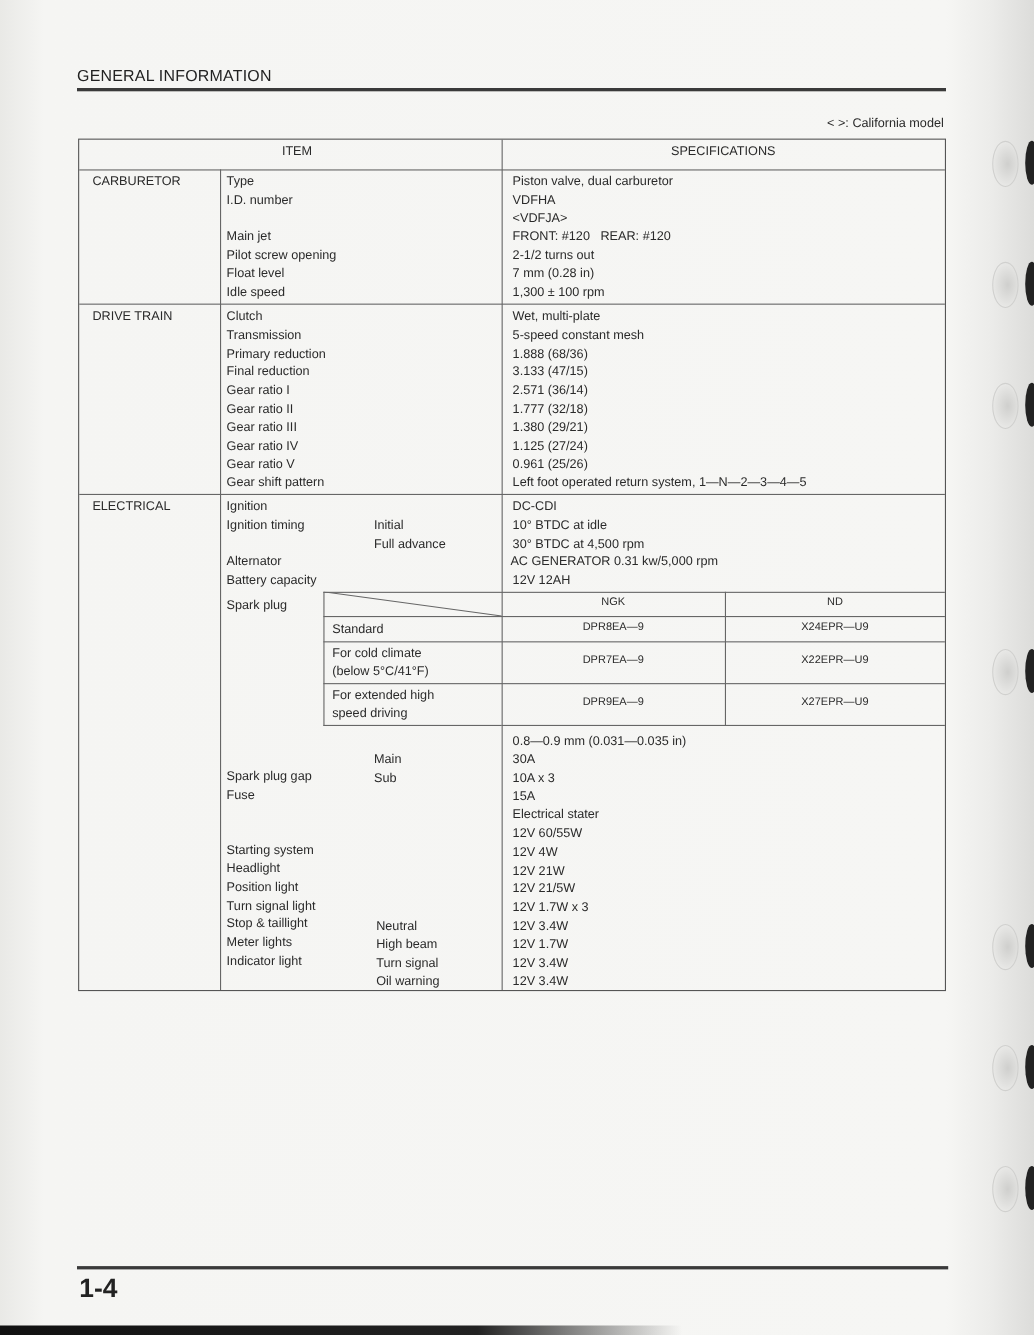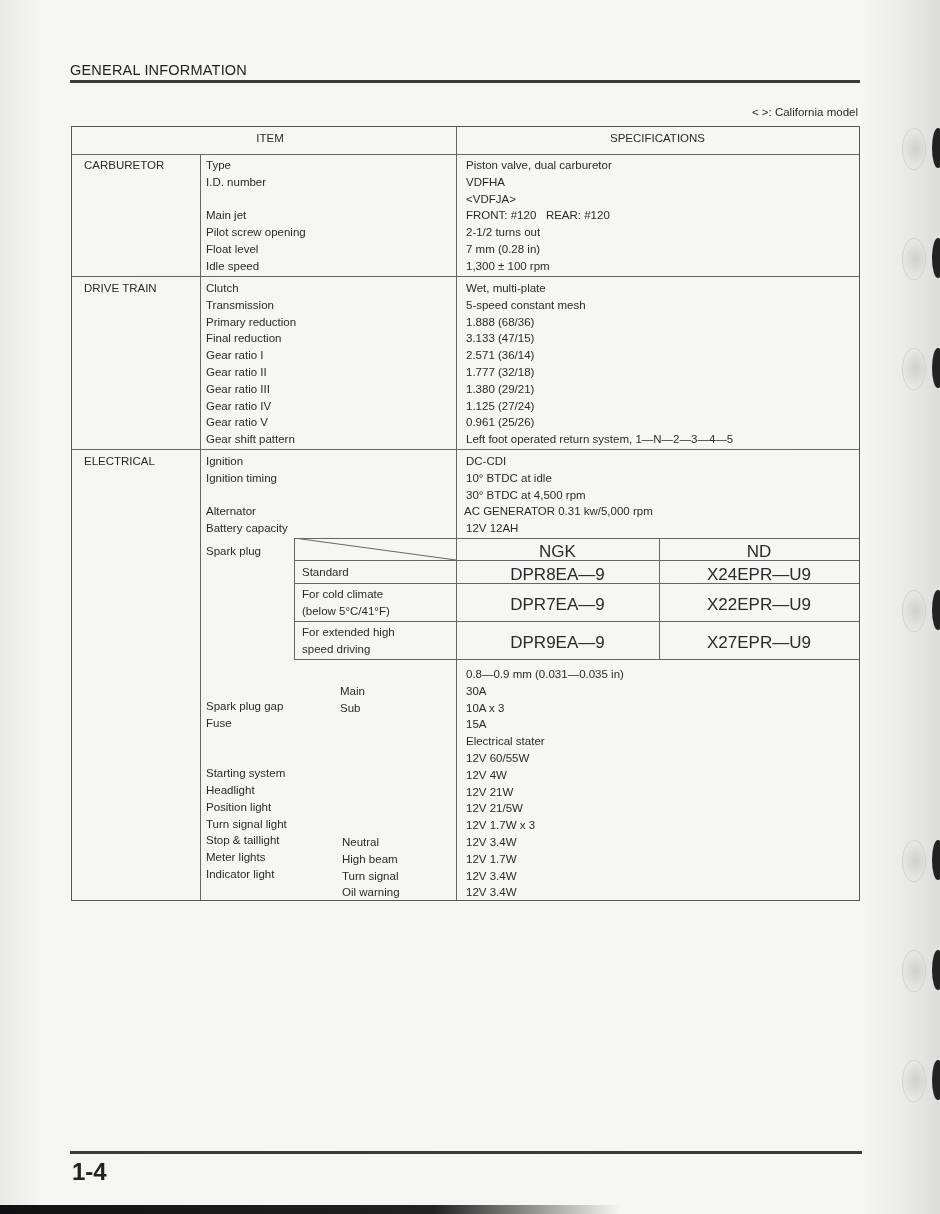--- a/index.html
+++ b/index.html
@@ -29,21 +29,21 @@
   .spec-table {
     position: absolute; left: 71px; top: 126px; width: 789px; height: 775px;
     border: 1.5px solid #555; box-sizing: border-box;
   }
   .abs { position: absolute; }
   .hline { position: absolute; height: 1px; background: #666; }
   .vline { position: absolute; width: 1px; background: #666; }
   .txt { position: absolute; font-size: 11.5px; line-height: 16.8px; white-space: nowrap; color: #2a2a2a; }
   .hdr { position: absolute; font-size: 11.5px; text-align: center; color: #2a2a2a; }
   .lines div { height: 16.8px; }
-  .plug-cell { position: absolute; font-size: 17px; text-align: center; color: #2a2a2a; }
+  .plug-cell { position: absolute; font-size: 10px; text-align: center; color: #2a2a2a; }
   .rings { position: absolute; right: 0; top: 0; width: 60px; height: 1214px; }
   .ring {
     position: absolute; left: 22px; width: 22px; height: 40px; border-radius: 50%;
     background: radial-gradient(ellipse at 60% 50%, #cfcfcd 0%, #e2e2e0 55%, #f2f2f0 100%);
     border: 1px solid #d0d0ce;
   }
   .ring-dark {
     position: absolute; left: 52px; width: 12px; height: 40px; border-radius: 50%;
     background: #222;
   }
@@ -125,20 +125,27 @@
   </div>
   <div class="hline" style="left:0;top:322px;width:787px;"></div>
 
   <div class="txt" style="left:12px;top:326px;">ELECTRICAL</div>
   <div class="txt lines" style="left:134px;top:326px;">
     <div>Ignition</div>
     <div>Ignition timing</div>
     <div></div>
     <div>Alternator</div>
     <div>Battery capacity</div>
+  </div>
+  <div class="txt lines" style="left:268px;top:326px;">
+    <div></div>
+    <div>Initial</div>
+    <div>Full advance</div>
+    <div></div>
+    <div></div>
   </div>
   <div class="txt lines" style="left:394px;top:326px;">
     <div>DC-CDI</div>
     <div>10° BTDC at idle</div>
     <div>30° BTDC at 4,500 rpm</div>
     <div style="margin-left:-2px;">AC GENERATOR 0.31 kw/5,000 rpm</div>
     <div>12V 12AH</div>
   </div>
 
   <div class="txt" style="left:134px;top:416px;">Spark plug</div>

